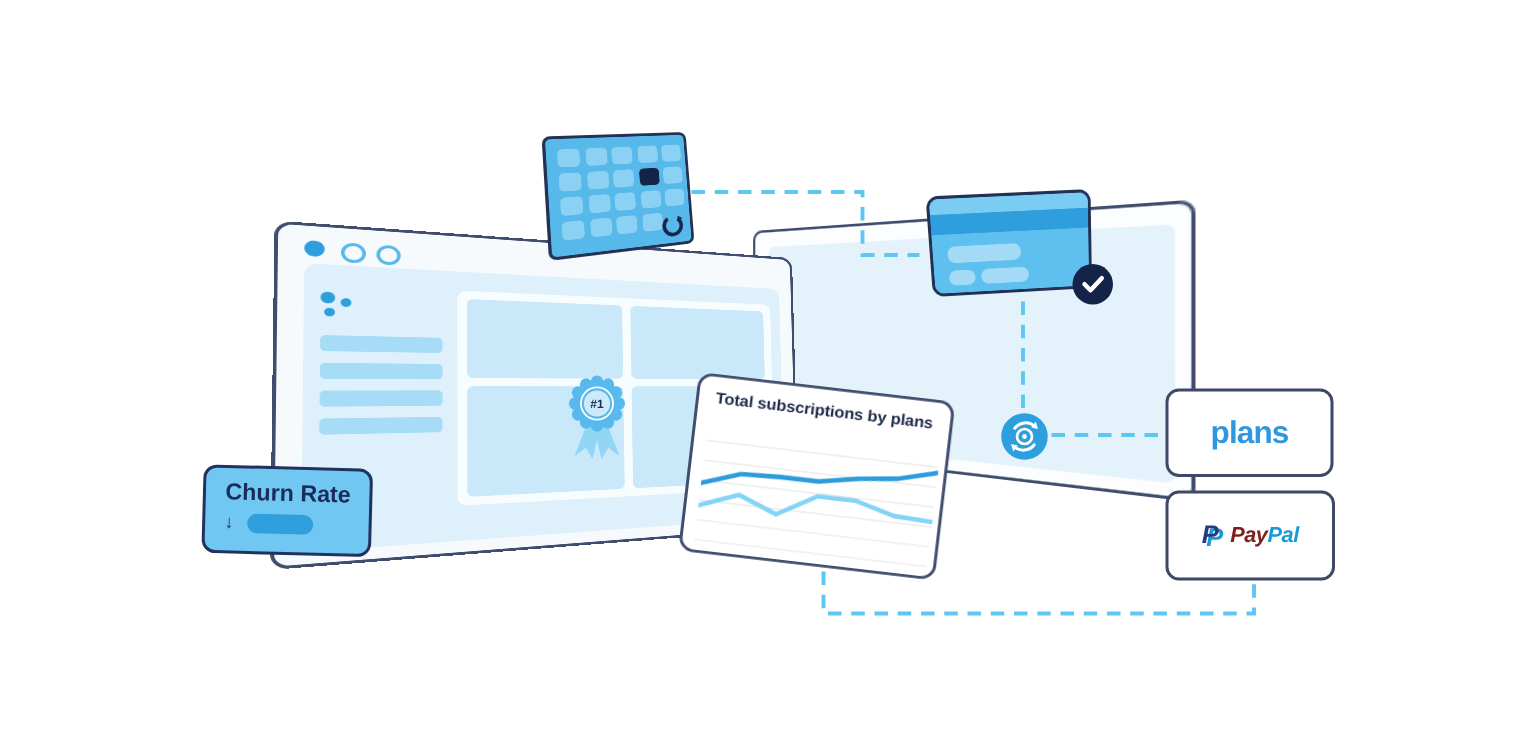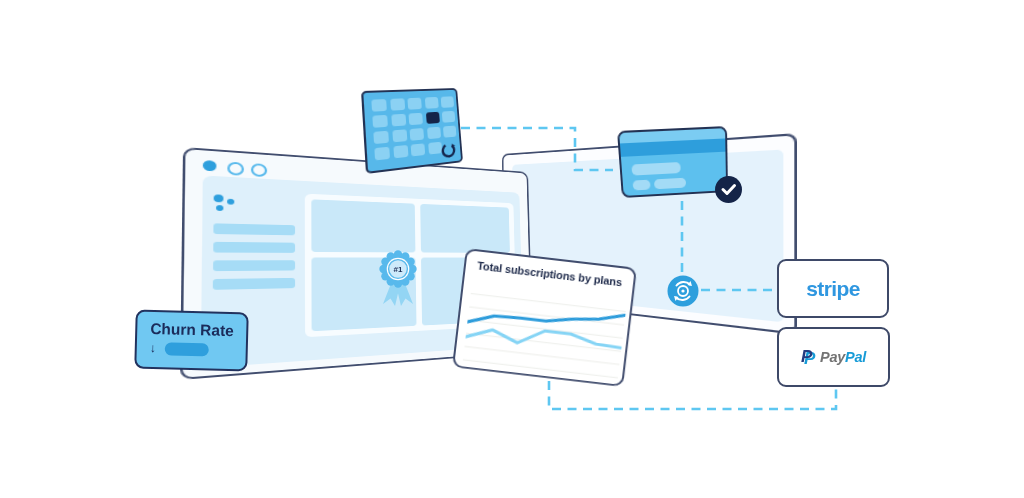--- a/index.html
+++ b/index.html
@@ -57,21 +57,21 @@
 
   
   .provider-card{position:absolute;background:#ffffff;border:2px solid #3e4968;border-radius:9px;
                  display:flex;align-items:center;justify-content:center;z-index:5;box-sizing:border-box;}
   #stripe-card{left:777px;top:259px;width:112px;height:59px;}
   #stripe-label{color:#2f97e0;font-size:21px;font-weight:700;letter-spacing:-0.6px;}
   #paypal-card{left:777px;top:327px;width:113px;height:60px;}
   .pp-mark{position:relative;width:14px;height:20px;margin-right:5px;font-style:italic;font-weight:700;font-size:17px;line-height:20px;}
   .pp-back{position:absolute;left:3px;top:1.5px;color:#179bd7;}
   .pp-front{position:absolute;left:0;top:0;color:#253b80;}
-  .pp-pay{color:#737373;font-style:italic;font-weight:700;font-size:14.5px;letter-spacing:-0.3px;}
+  .pp-pay{color:#7f1d1d;font-style:italic;font-weight:700;font-size:14.5px;letter-spacing:-0.3px;}
   .pp-pal{color:#179bd7;font-style:italic;font-weight:700;font-size:14.5px;letter-spacing:-0.3px;}
 
   #badge{position:absolute;left:372px;top:247px;width:52px;height:62px;z-index:4;}
   #connectors{position:absolute;left:0;top:0;z-index:3;}
 </style>
 </head>
 <body>
 
 <div id="canvas">
 
@@ -203,21 +203,21 @@
 
   <div id="churn-card">
     <span id="churn-label">Churn Rate</span>
     <span id="churn-row">
       <span id="churn-arrow">↓</span>
       <span id="churn-pill"></span>
     </span>
   </div>
 
   <div id="stripe-card" class="provider-card">
-    <span id="stripe-label">stripe</span>
+    <span id="stripe-label">plans</span>
   </div>
 
   <div id="paypal-card" class="provider-card">
     <span class="pp-mark">
         <b class="pp-back">P</b>
         <b class="pp-front">P</b>
       </span>
     <span class="pp-pay">Pay</span>
       <span class="pp-pal">Pal</span>
   </div>

